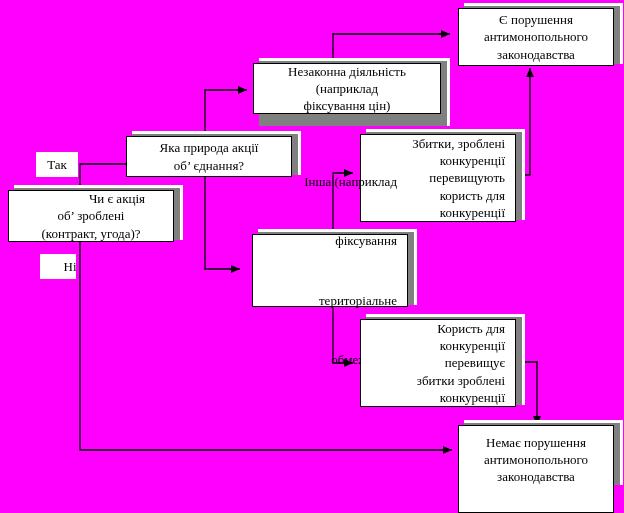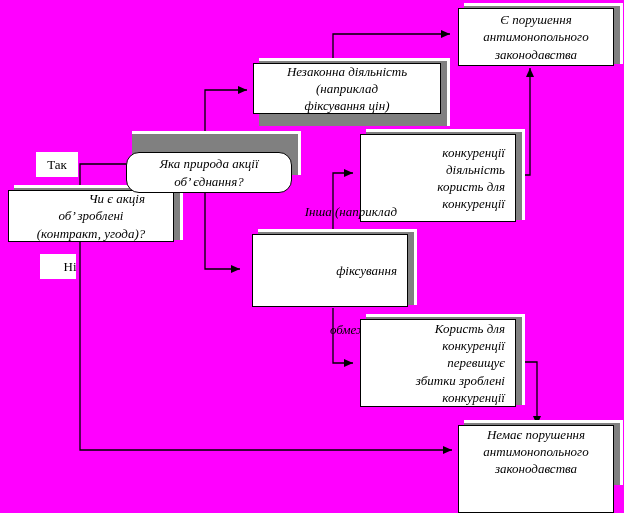--- a/index.html
+++ b/index.html
@@ -33,21 +33,20 @@
     border: 1px solid #000000;
     display: flex;
     flex-direction: column;
     align-items: center;
     justify-content: center;
     text-align: center;
     font-size: 13px;
     line-height: 1.32;
     color: #000000;
     z-index: 3;
-    font-style: italic;
   }
   
   .shadow {
     position: absolute;
     background: #808080;
     border-right: 3px solid #FFFFFF;
     border-top: 3px solid #FFFFFF;
     z-index: 1;
   }
   .plain {
@@ -119,58 +118,60 @@
   </div>
 
   <div class="plain" style="left:36px; top:152px; width:42px; height:25px;">
     <span>Так</span>
   </div>
 
   <div class="plain" style="left:40px; top:254px; width:36px; height:25px;padding-left:24px;">
     <span>Ні</span>
   </div>
 
-  <div class="node" style="left:126px; top:152px; width:166px; height:41px;border-radius:13px;">
+  <div class="node" style="left:126px; top:136px; width:166px; height:41px;">
     <span class="ln">Яка природа акції</span>
     <span class="ln">об’  єднання?</span>
   </div>
 
   <div class="node" style="left:253px; top:63px; width:188px; height:51px;">
     <span class="ln">Незаконна діяльність</span>
     <span class="ln" style="height:7px;"></span>
     <span class="ln">(наприклад</span>
     <span class="ln">фіксування цін)</span>
   </div>
 
   <div class="node" style="left:458px; top:8px; width:156px; height:58px;">
     <span class="ln">Є порушення</span>
     <span class="ln">антимонопольного</span>
     <span class="ln">законодавства</span>
   </div>
 
   <div class="node justify-r" style="left:360px; top:134px; width:156px; height:88px;">
+    <span class="ln">Збитки, зроблені</span>
     <span class="ln">конкуренції</span>
-    <span class="ln">діяльність</span>
+    <span class="ln">перевищують</span>
     <span class="ln">користь для</span>
     <span class="ln">конкуренції</span>
   </div>
 
   <div class="node justify-r" style="left:252px; top:234px; width:156px; height:73px;gap:42px;">
     <span class="ln">Інша (наприклад</span>
     <span class="ln">фіксування</span>
+    <span class="ln">територіальне</span>
     <span class="ln">обмеження)</span>
   </div>
 
   <div class="node justify-r" style="left:360px; top:319px; width:156px; height:88px;">
     <span class="ln">Користь для</span>
     <span class="ln">конкуренції</span>
     <span class="ln">перевищує</span>
     <span class="ln">збитки зроблені</span>
     <span class="ln">конкуренції</span>
   </div>
 
-  <div class="node" style="left:458px; top:425px; width:156px; height:88px; justify-content:flex-start; padding-top:0;">
+  <div class="node" style="left:458px; top:425px; width:156px; height:88px; justify-content:flex-start; padding-top:8px;">
     <span class="ln">Немає порушення</span>
     <span class="ln">антимонопольного</span>
     <span class="ln">законодавства</span>
   </div>
 
 </div>
 
 </body></html>

